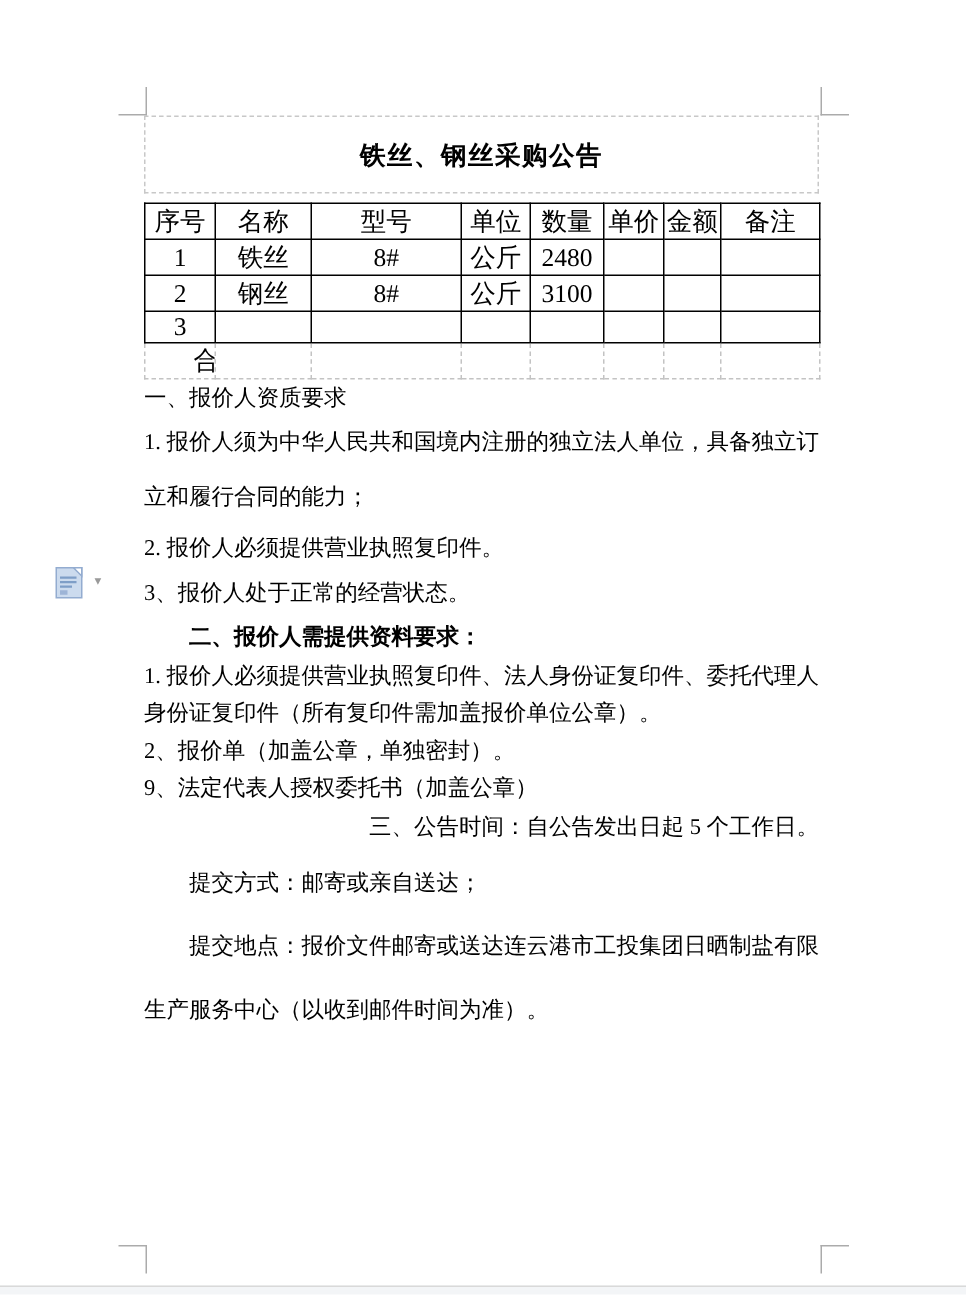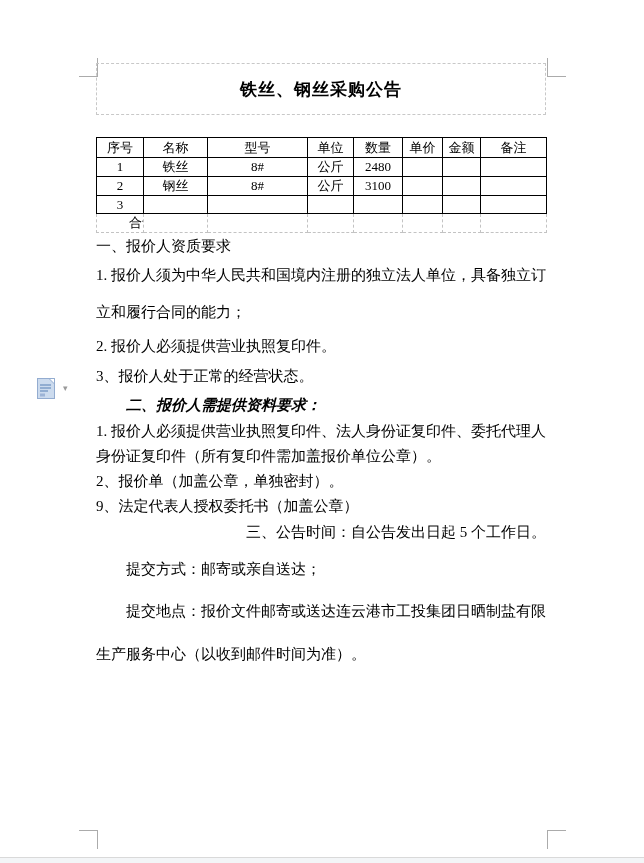--- a/index.html
+++ b/index.html
@@ -9,48 +9,48 @@
   }
   .screen{position:relative;width:644px;height:863px;background:#ffffff;}
 
   
   .mark{position:absolute;width:18px;height:18px;}
   .mark.tl{left:79px;top:58px;border-right:1px solid #ababab;border-bottom:1px solid #ababab;}
   .mark.tr{left:547px;top:58px;border-left:1px solid #ababab;border-bottom:1px solid #ababab;}
   .mark.bl{left:79px;top:830px;border-right:1px solid #ababab;border-top:1px solid #ababab;}
   .mark.br{left:547px;top:830px;border-left:1px solid #ababab;border-top:1px solid #ababab;}
 
-  .content{position:absolute;left:96px;top:63px;width:450px;}
+  .content{position:absolute;left:96px;top:77px;width:450px;}
 
   .title-box{
     box-sizing:border-box;height:52px;border:1px dashed #c8c8c8;
     display:flex;align-items:center;justify-content:center;
   }
   .title-box h1{
     margin:0;font-size:17px;font-weight:bold;letter-spacing:1px;
   }
 
   p{margin:0;font-size:15px;}
   .p-intro{margin-top:17px;line-height:22px;}
   .p-limit{margin-top:4px;line-height:36px;text-indent:2em;text-align:justify;}
   .p-sec1-title{margin-top:2px;line-height:22px;}
   .p-s1i1{line-height:37px;text-align:justify;}
   .p-s1i2{line-height:30px;}
   .p-s1i3{line-height:30px;}
-  .p-sec2-title{line-height:28px;text-indent:2em;font-weight:bold;font-style:italic;}
+  .p-sec2-title{line-height:28px;text-indent:2em;font-weight:bold;}
   .p-s2i1{line-height:25px;text-align:justify;}
   .p-s2i2{line-height:25px;}
   .p-s2i3{line-height:25px;}
   .p-sec3{line-height:26px;text-align:right;}
   .p-method{margin-top:11px;line-height:26px;text-indent:2em;}
   .p-place{margin-top:8px;line-height:43px;text-indent:2em;text-align:justify;}
 
   table.items{
-    margin-top:22px;width:450px;border-collapse:collapse;table-layout:fixed;
-    font-size:13px;
+    margin-top:6px;width:450px;border-collapse:collapse;table-layout:fixed;
+    font-size:17px;
   }
   table.items th,table.items td{
     border:1px solid #000;padding:0;text-align:center;overflow:hidden;
     font-weight:normal;white-space:nowrap;
   }
   table.items thead th{height:19px;}
   table.items tbody td{height:17px;}
   table.items tr.total-row td{
     height:18px;border:1px dashed #c3c3c3;text-align:center;padding-left:32px;
   }

